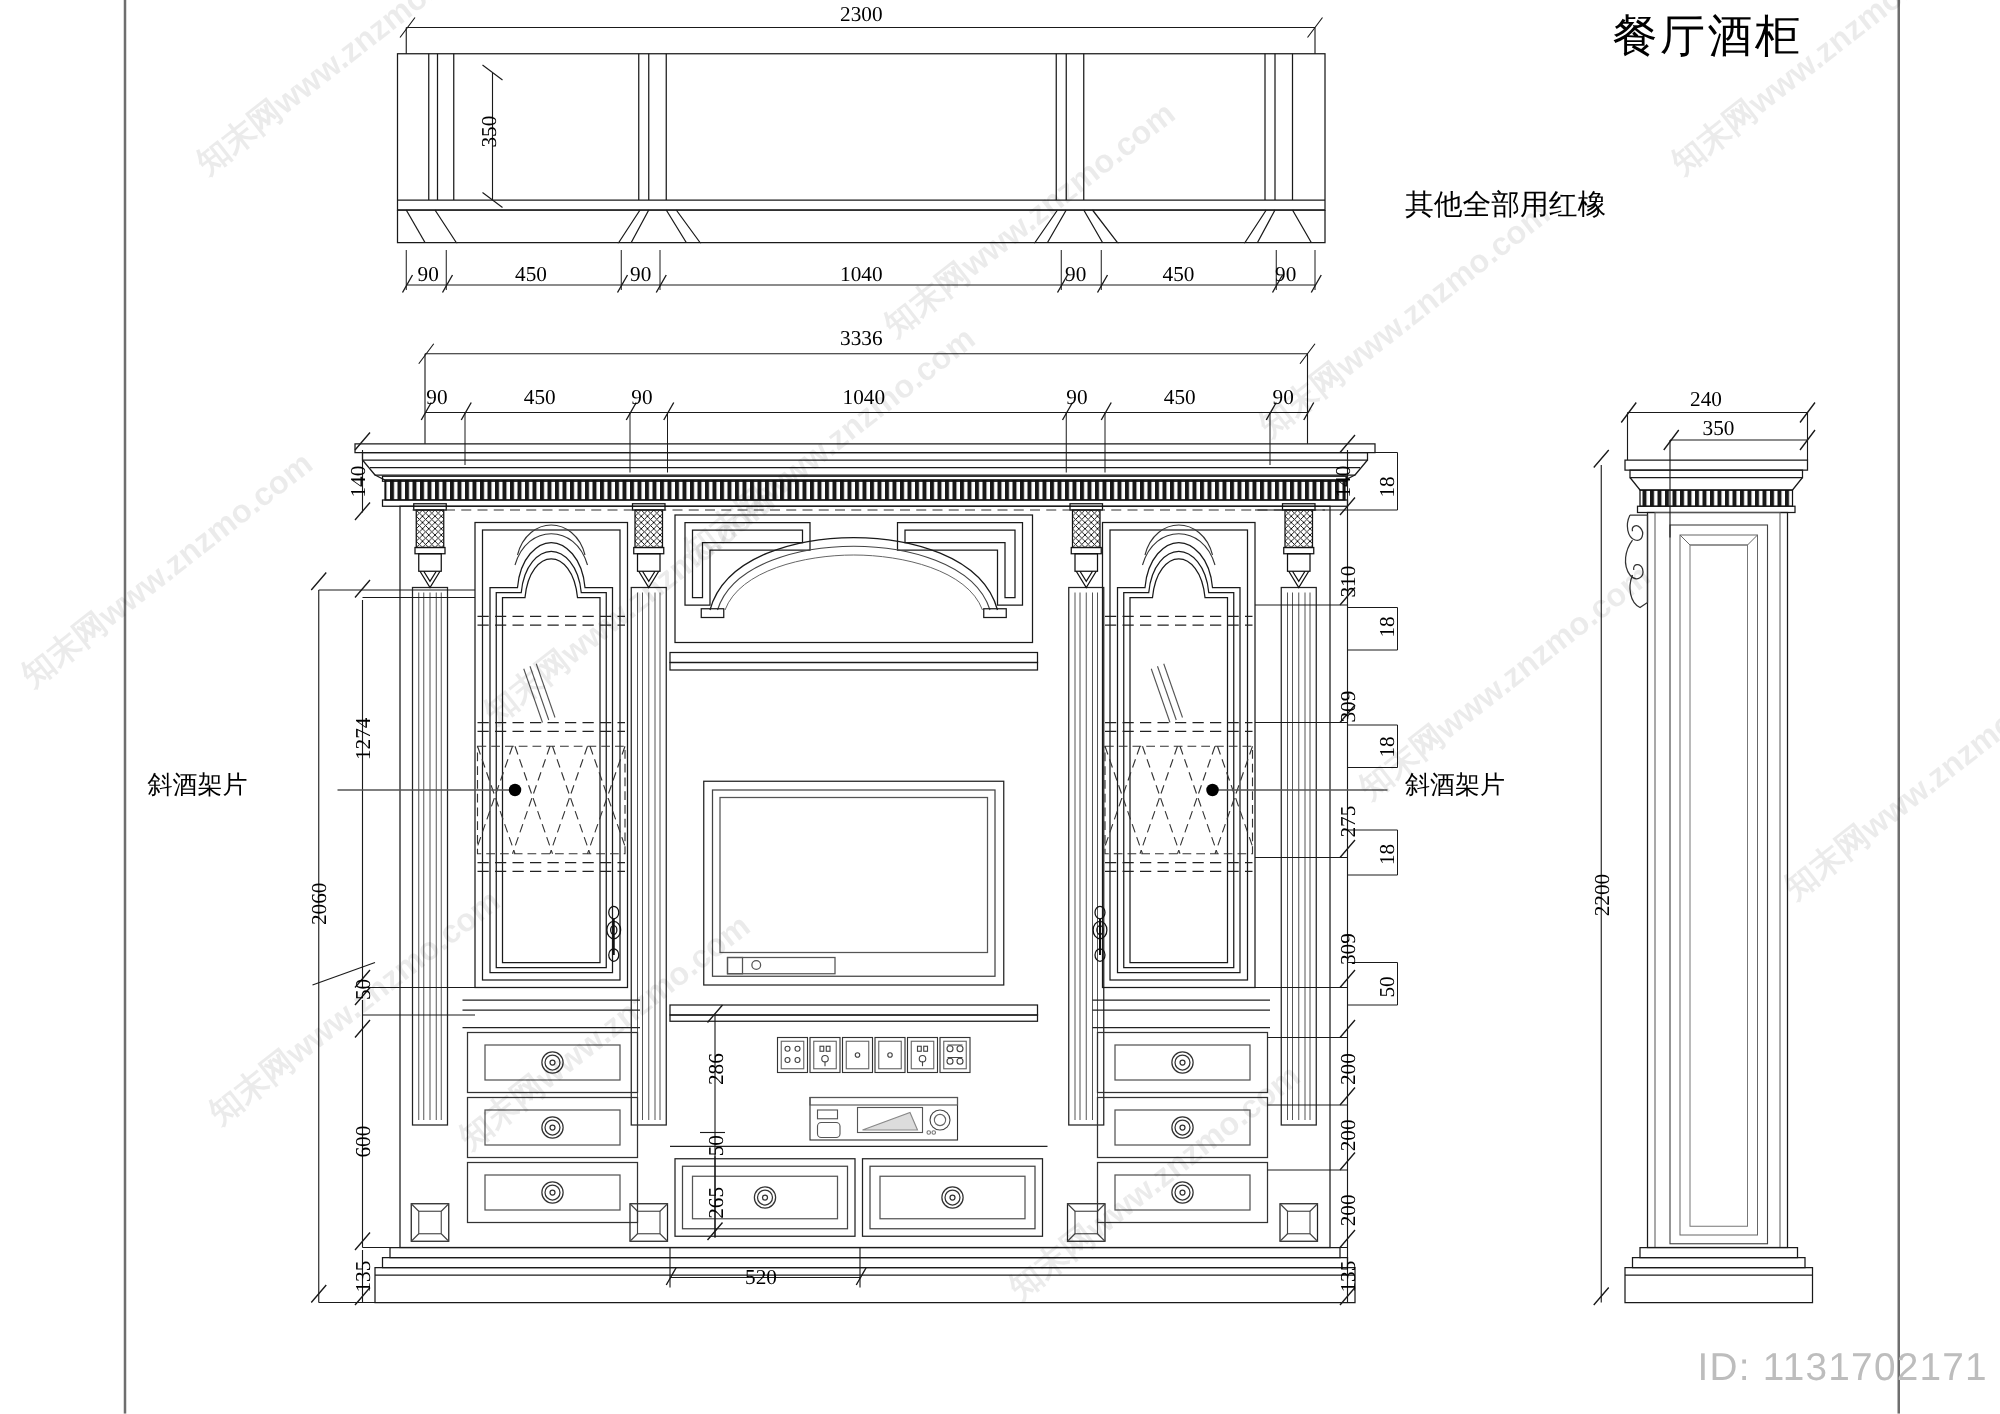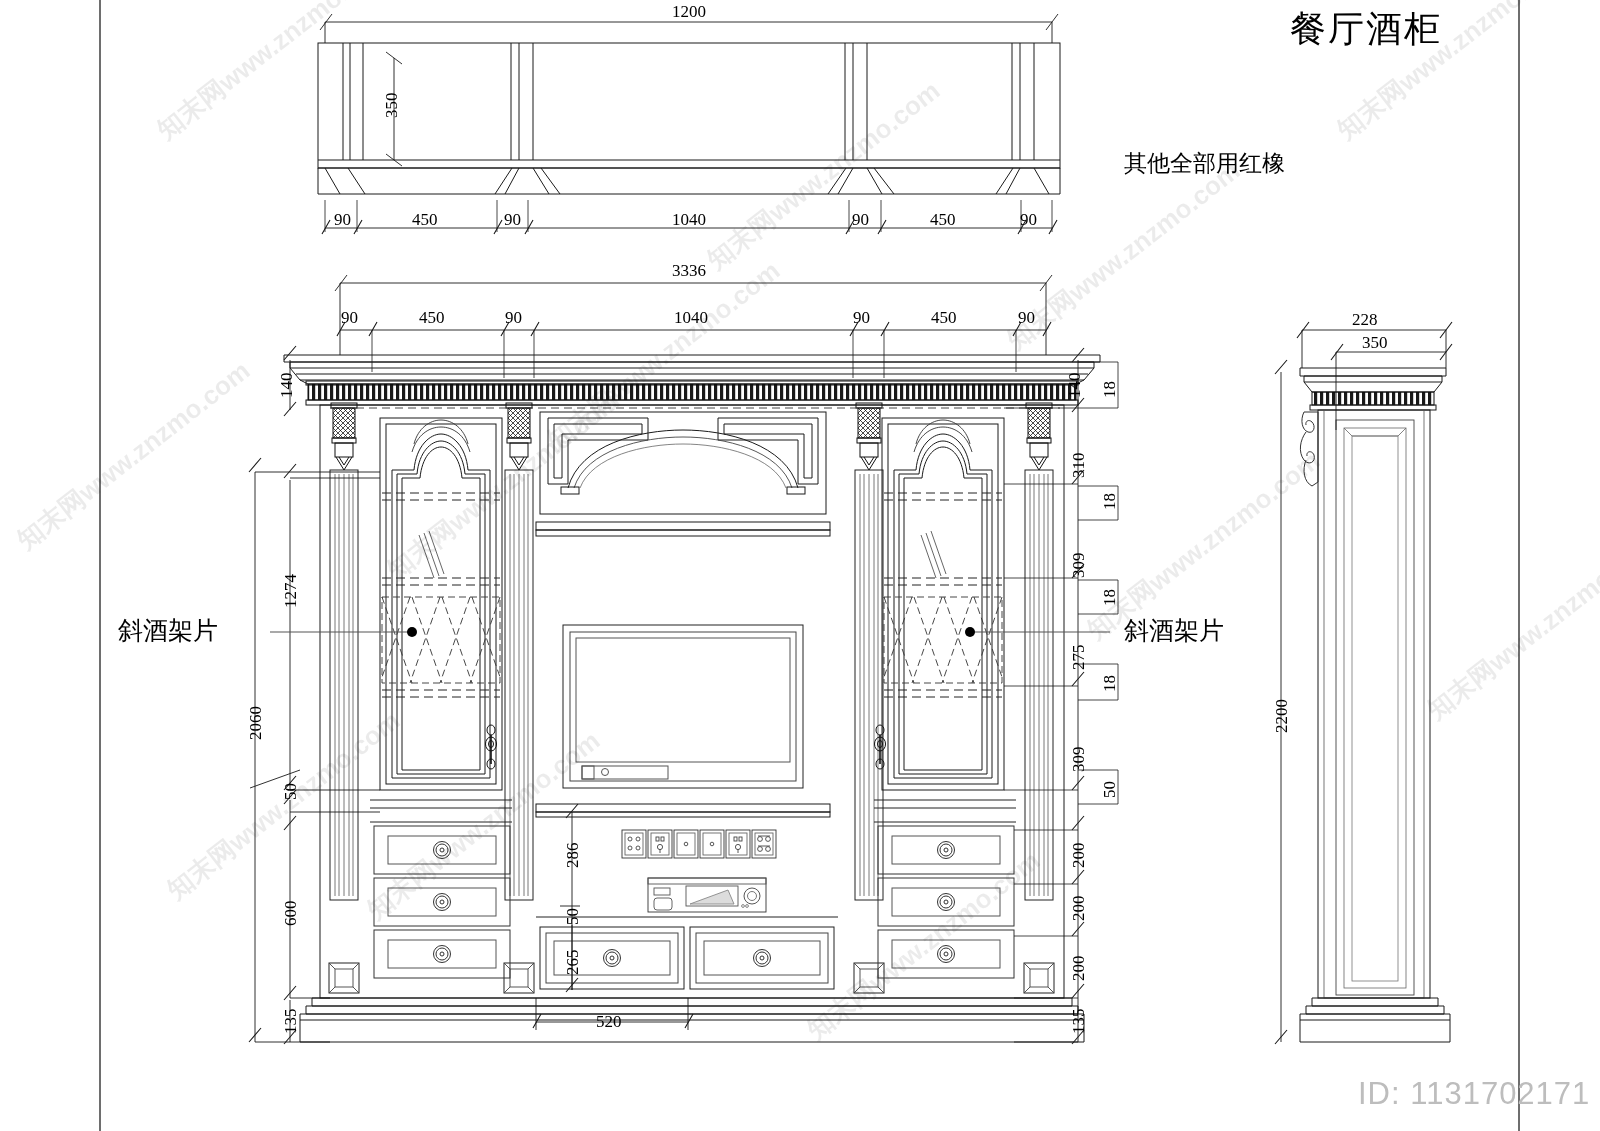--- a/index.html
+++ b/index.html
@@ -3,21 +3,21 @@
 <meta charset="utf-8">
 <style>
   html,body{margin:0;padding:0;background:#fff;}
   body{width:1600px;height:1131px;position:relative;overflow:hidden;
        font-family:"Liberation Serif","DejaVu Serif",serif;color:#000;}
   #stage{position:absolute;left:0;top:0;width:1600px;height:1131px;}
   svg{position:absolute;left:0;top:0;}
   .txt{position:absolute;white-space:nowrap;}
   .title{font-size:36px;letter-spacing:2px;}
   .note{font-size:23px;line-height:34px;}
-  .lbl{font-size:25px;}
+  .lbl{font-size:20px;}
   .dim{font-size:17px;font-family:"Liberation Serif",serif;}
   .wm{position:absolute;color:#000;opacity:.075;font-size:26px;
       font-family:"Liberation Sans",sans-serif;white-space:nowrap;
       transform-origin:left top;pointer-events:none;font-weight:700;}
   .idtxt{position:absolute;font-size:31px;font-family:"Liberation Sans",sans-serif;
          color:#bdbdbd;letter-spacing:1px;}
   .logo{position:absolute;font-size:62px;color:#fff;
         -webkit-text-stroke:2px #c9c9c9;font-weight:700;letter-spacing:6px;
         font-family:"DejaVu Sans",sans-serif;}
 </style>
@@ -574,21 +574,21 @@
    <path d="M1275 374 L1287 360 M1275 1044 L1287 1030" stroke-width="1.1"></path>
  </g>
 </svg>
 
 <div class="txt title" style="left:1290px;top:5px;">餐厅酒柜</div>
 <div class="txt note" style="left:1124px;top:147px;">其他全部用红橡</div>
 
 <div class="txt lbl" style="left:118px;top:614px;">斜酒架片</div>
 <div class="txt lbl" style="left:1124px;top:614px;">斜酒架片</div>
 
-<div class="txt dim" style="left:672px;top:2px;">1200</div>
+<div class="txt dim" style="left:672px;top:2px;">2300</div>
 <div class="txt dim" style="left:382px;top:118px;transform:rotate(-90deg);transform-origin:left top;">350</div>
 <div class="txt dim" style="left:334px;top:210px;">90</div>
 <div class="txt dim" style="left:412px;top:210px;">450</div>
 <div class="txt dim" style="left:504px;top:210px;">90</div>
 <div class="txt dim" style="left:672px;top:210px;">1040</div>
 <div class="txt dim" style="left:852px;top:210px;">90</div>
 <div class="txt dim" style="left:930px;top:210px;">450</div>
 <div class="txt dim" style="left:1020px;top:210px;">90</div>
 
 <div class="txt dim" style="left:672px;top:261px;">3336</div>
@@ -622,21 +622,21 @@
 <div class="txt dim" style="left:1100px;top:510px;transform:rotate(-90deg);transform-origin:left top;">18</div>
 <div class="txt dim" style="left:1100px;top:606px;transform:rotate(-90deg);transform-origin:left top;">18</div>
 <div class="txt dim" style="left:1100px;top:692px;transform:rotate(-90deg);transform-origin:left top;">18</div>
 <div class="txt dim" style="left:1100px;top:798px;transform:rotate(-90deg);transform-origin:left top;">50</div>
 
 <div class="txt dim" style="left:563px;top:868px;transform:rotate(-90deg);transform-origin:left top;">286</div>
 <div class="txt dim" style="left:563px;top:925px;transform:rotate(-90deg);transform-origin:left top;">50</div>
 <div class="txt dim" style="left:563px;top:975px;transform:rotate(-90deg);transform-origin:left top;">265</div>
 <div class="txt dim" style="left:596px;top:1012px;">520</div>
 
-<div class="txt dim" style="left:1352px;top:310px;">228</div>
+<div class="txt dim" style="left:1352px;top:310px;">240</div>
 <div class="txt dim" style="left:1362px;top:333px;">350</div>
 <div class="txt dim" style="left:1272px;top:733px;transform:rotate(-90deg);transform-origin:left top;">2200</div>
 
 <div class="wm" style="left:10px;top:530px;transform:rotate(-38deg);">知末网www.znzmo.com</div>
 <div class="wm" style="left:150px;top:120px;transform:rotate(-38deg);">知末网www.znzmo.com</div>
 <div class="wm" style="left:380px;top:560px;transform:rotate(-38deg);">知末网www.znzmo.com</div>
 <div class="wm" style="left:360px;top:900px;transform:rotate(-38deg);">知末网www.znzmo.com</div>
 <div class="wm" style="left:700px;top:250px;transform:rotate(-38deg);">知末网www.znzmo.com</div>
 <div class="wm" style="left:540px;top:430px;transform:rotate(-38deg);">知末网www.znzmo.com</div>
 <div class="wm" style="left:800px;top:1020px;transform:rotate(-38deg);">知末网www.znzmo.com</div>

